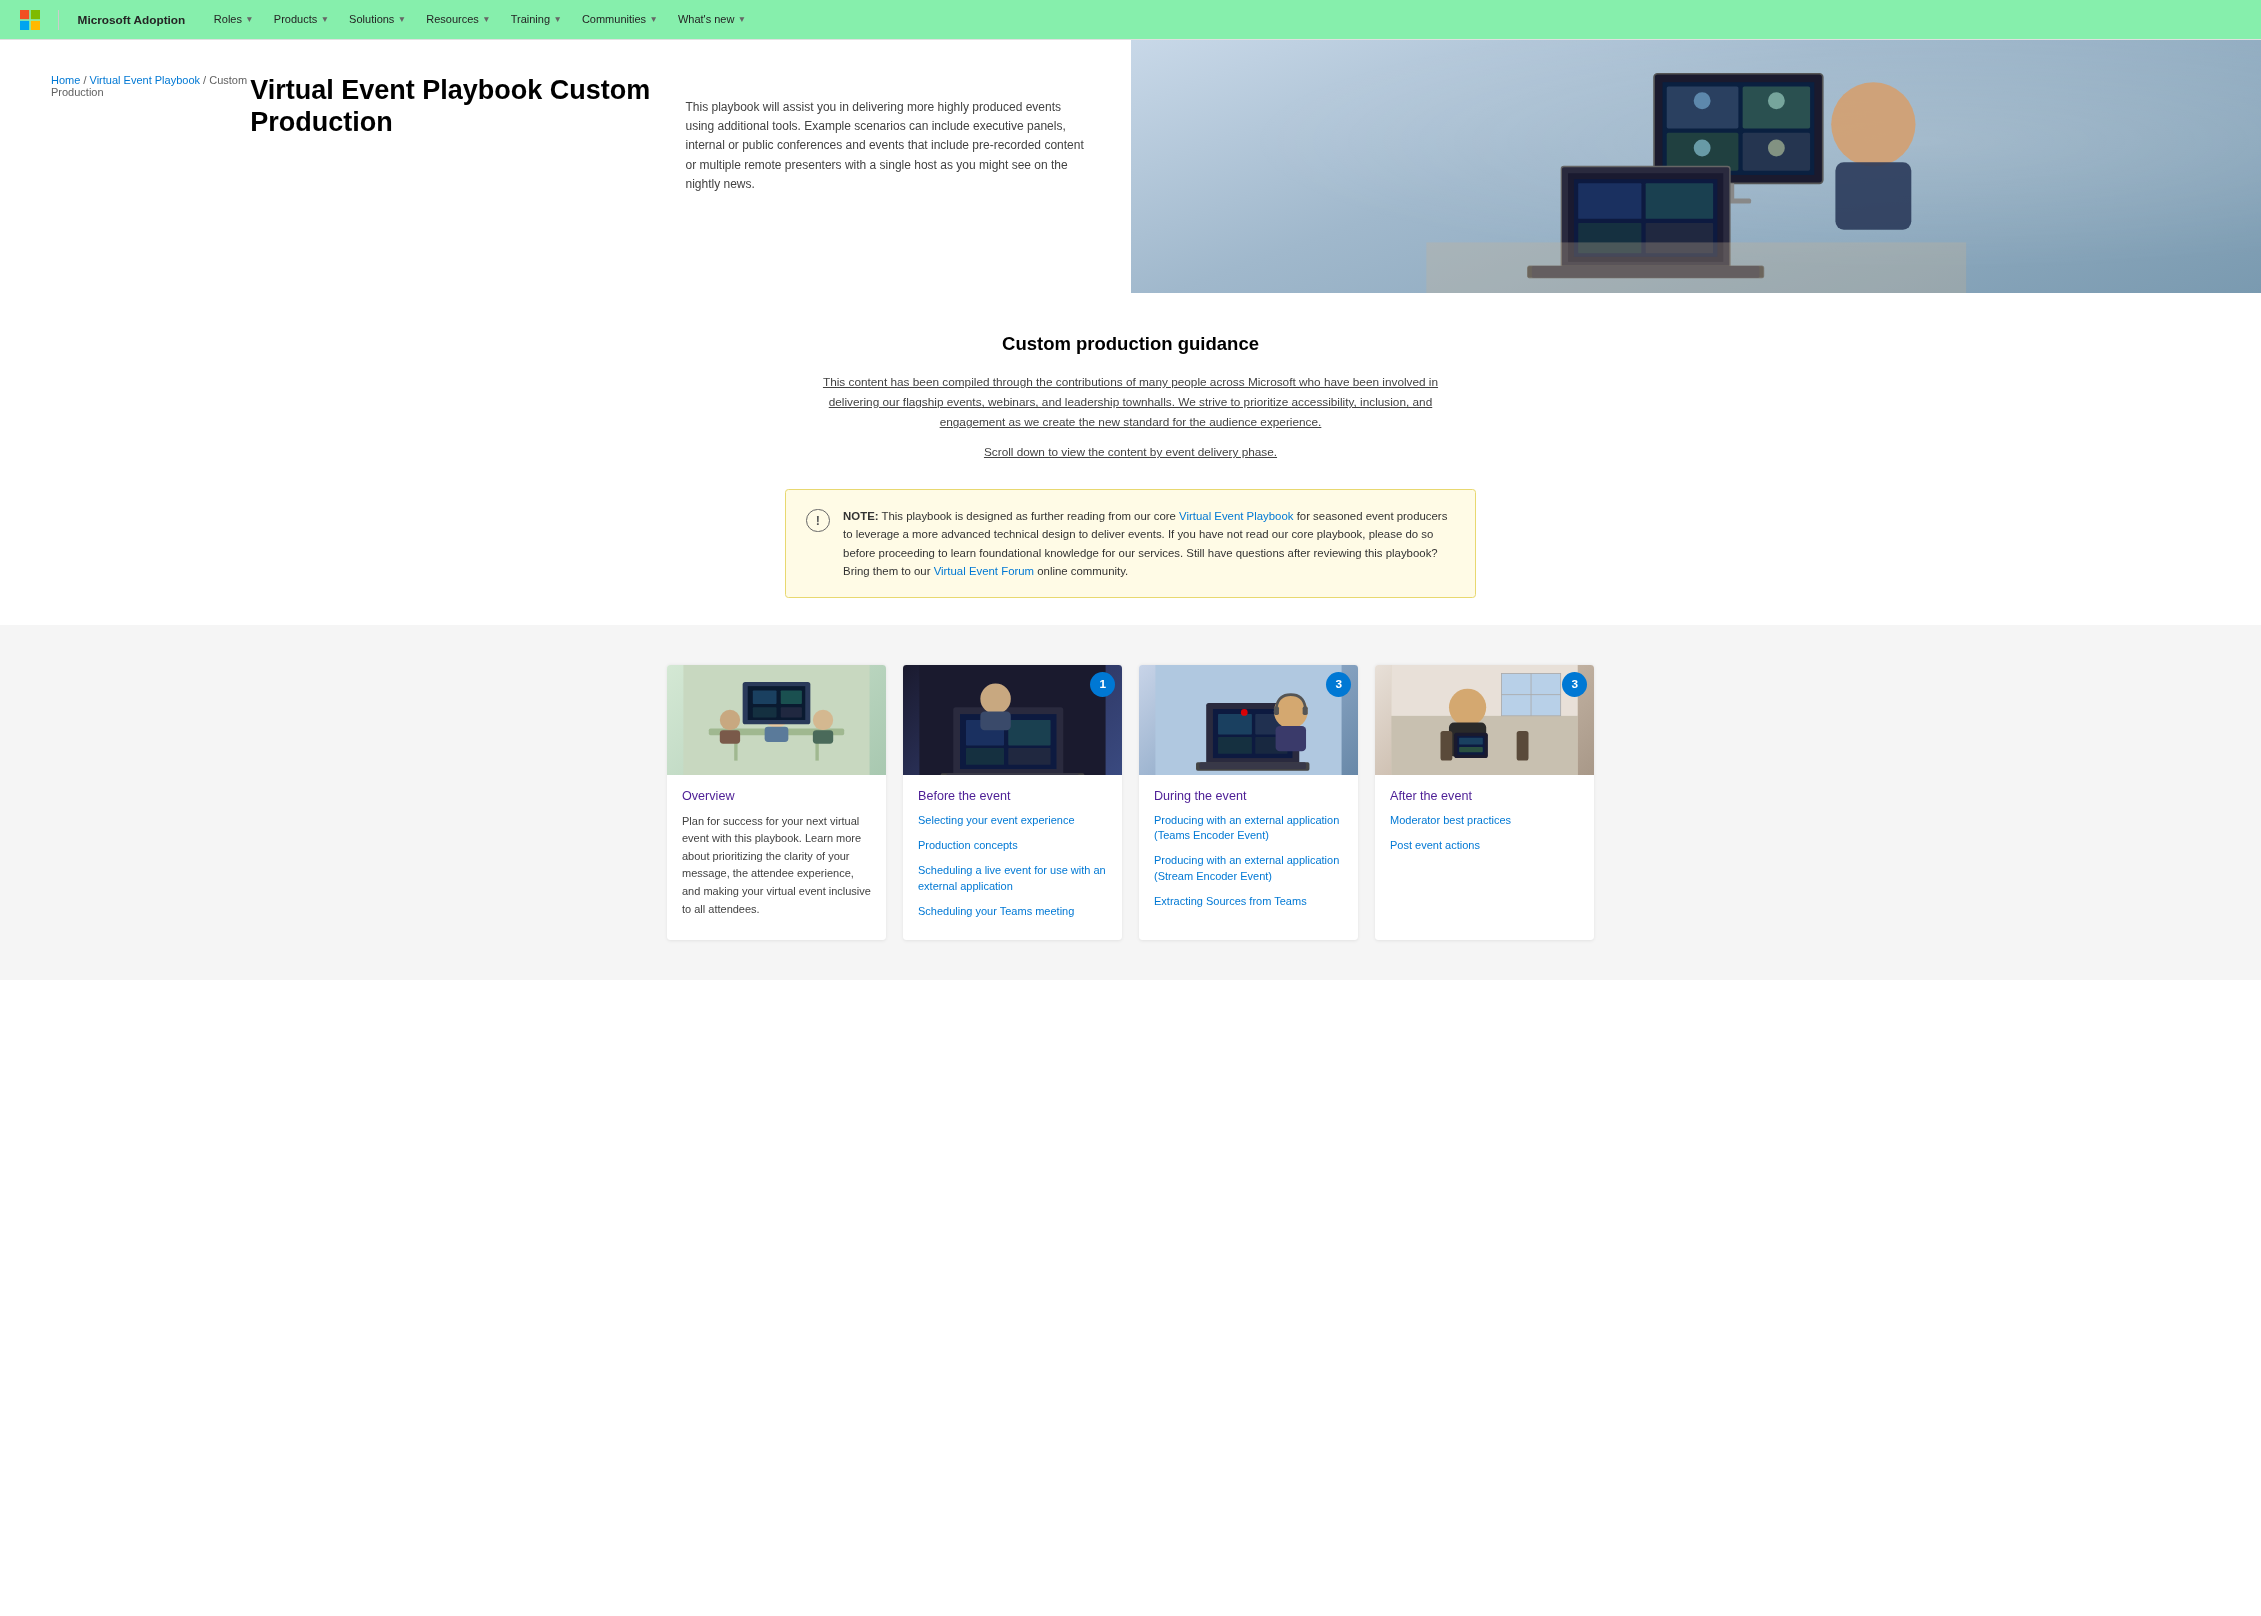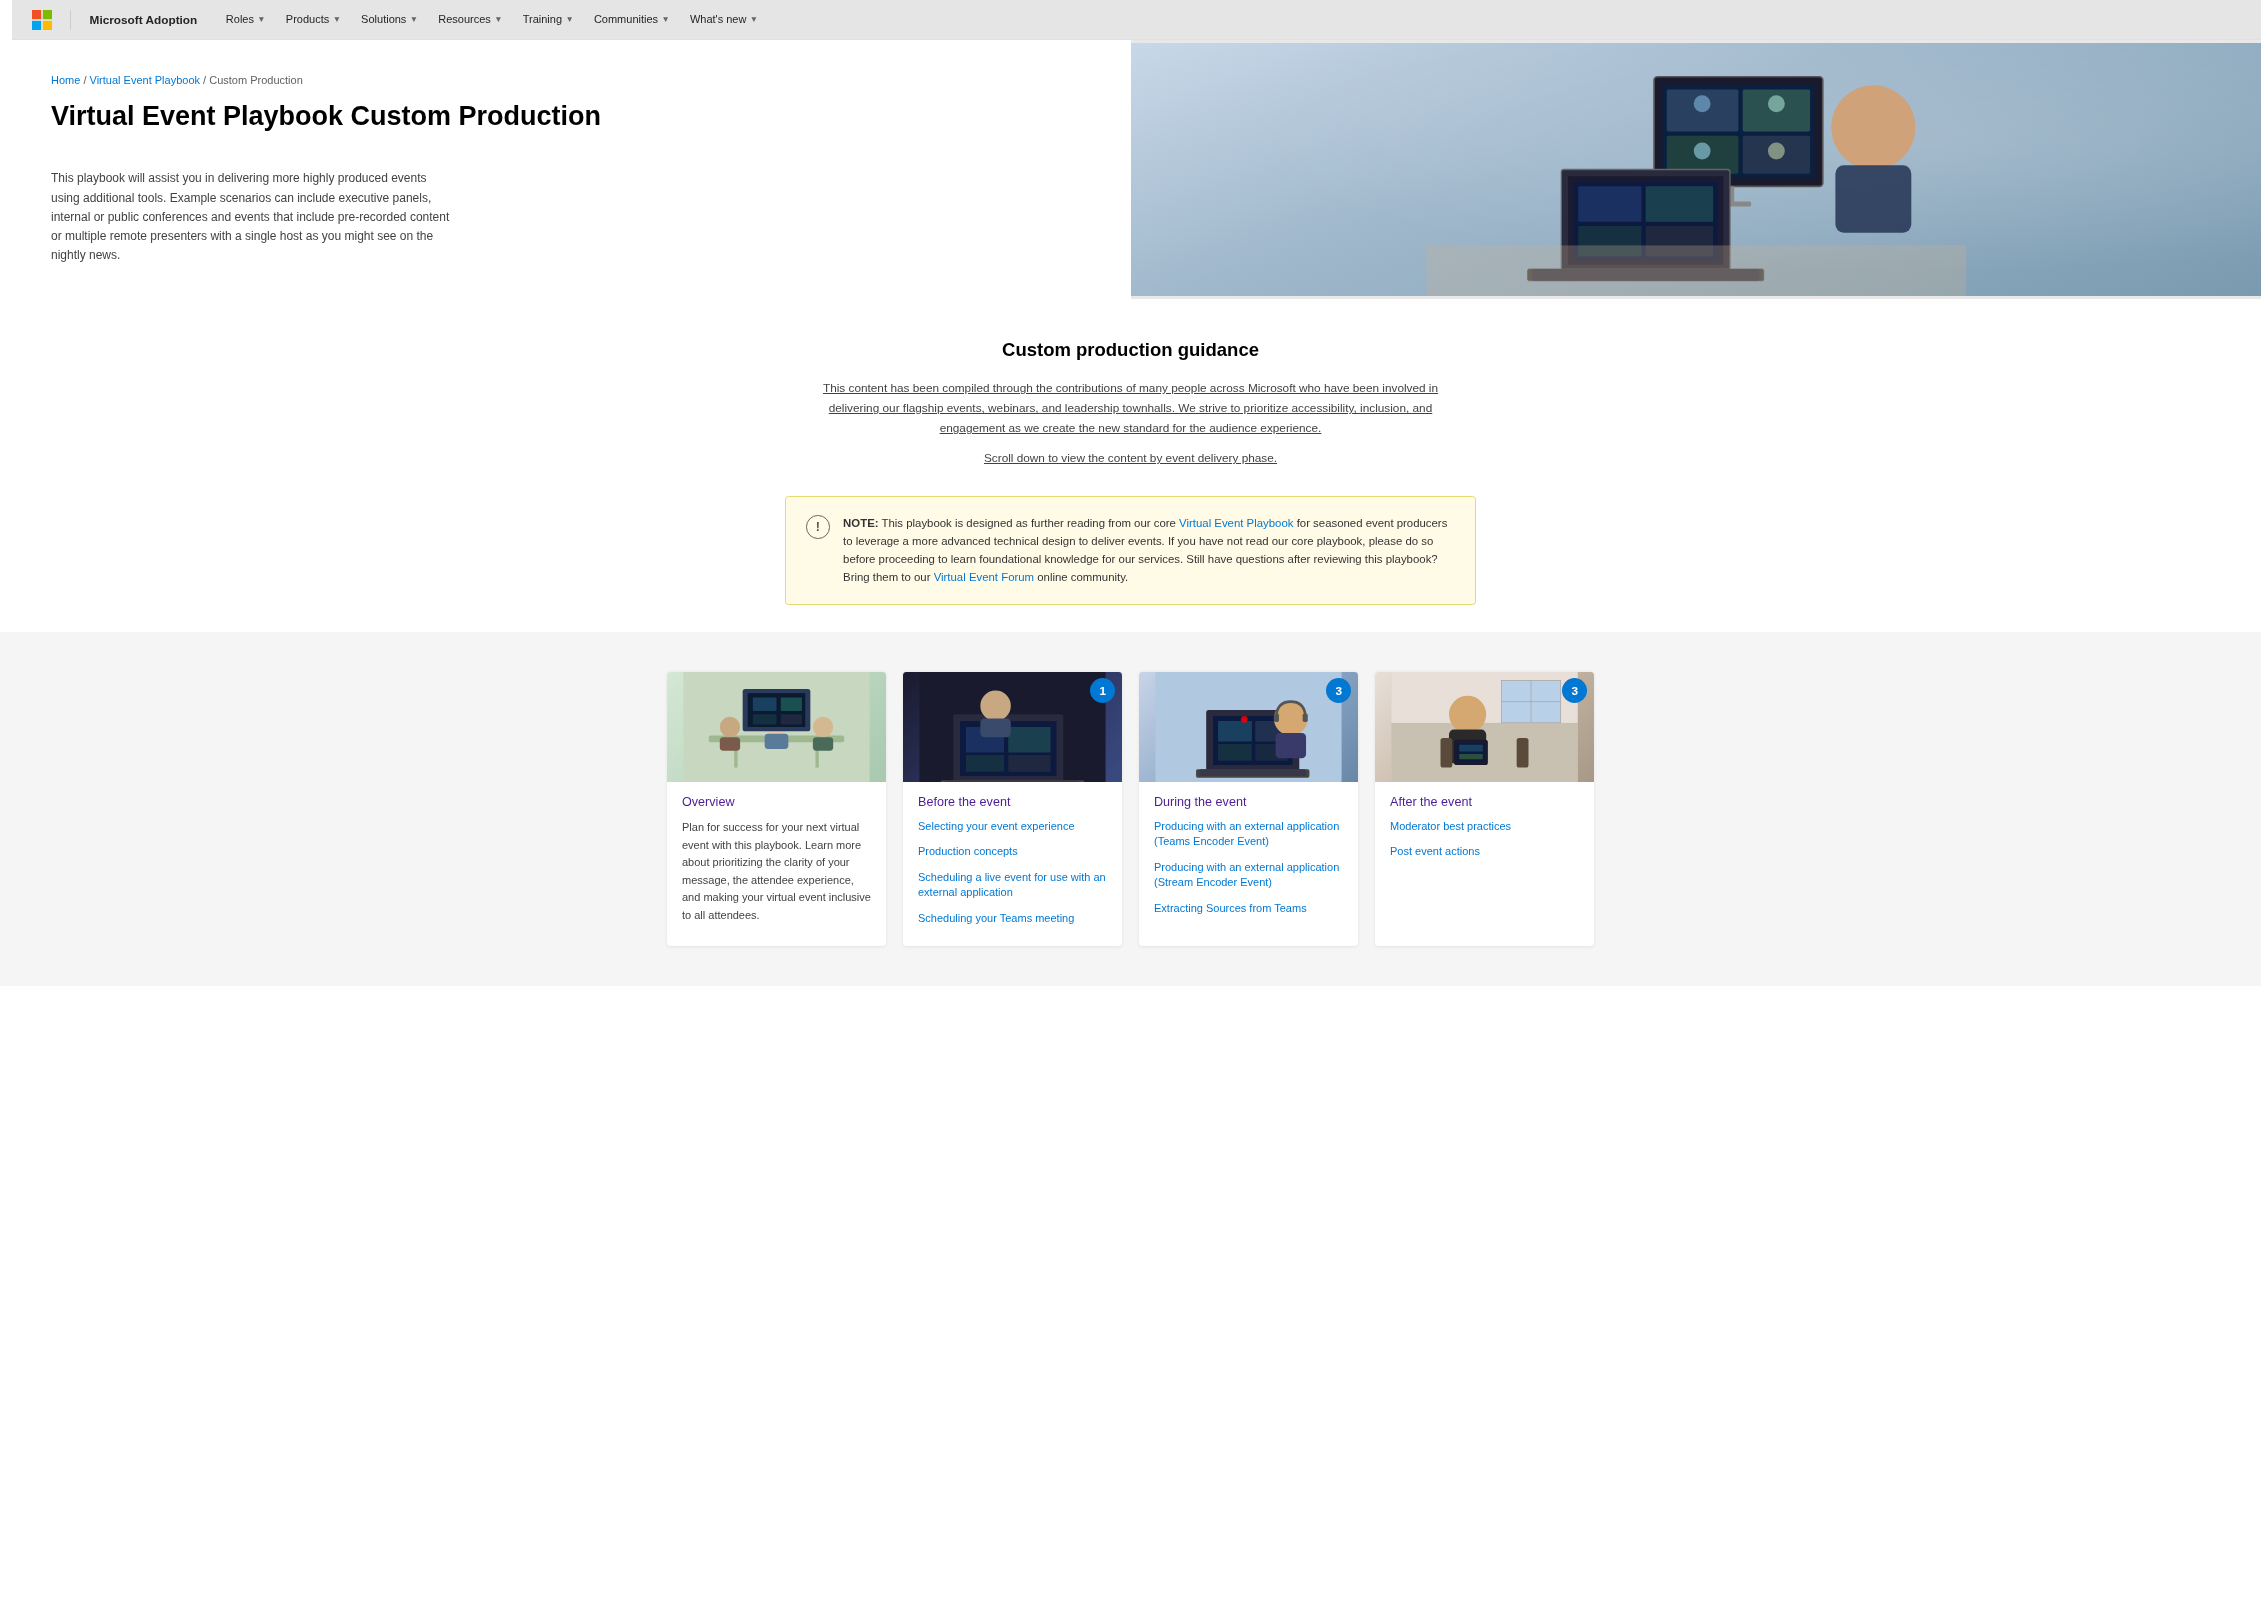--- a/index.html
+++ b/index.html
@@ -5,25 +5,24 @@
     * { box-sizing: border-box; margin: 0; padding: 0; }
     body { font-family: 'Segoe UI', Arial, sans-serif; font-size: 11.8px; color: #242424; background: #fff; }
     
     
     nav {
       display: flex;
       align-items: center;
       padding: 0 20px;
       height: 40px;
       border-bottom: 0.8px solid #e0e0e0;
-      background: #e5e5e5;
+      background: #86efac;
       position: sticky;
       top: 0;
       z-index: 100;
-      margin-left: 12px;
     }
     .nav-logo {
       display: flex;
       align-items: center;
       gap: 8.4px;
       margin-right: 13.5px;
     }
     .ms-logo {
       width: 20px;
       height: 20px;
@@ -62,21 +61,21 @@
     
     .hero {
       display: grid;
       grid-template-columns: 1fr 1fr;
       min-height: 253px;
       background: #fff;
     }
     .hero-content {
       padding: 34px 40px 34px 51px;
       display: flex;
-      flex-direction: column;
+      flex-direction: row;
       justify-content: center;
     }
     .breadcrumb {
       font-size: 11px;
       margin-bottom: 13.5px;
       color: #616161;
     }
     .breadcrumb a {
       color: #0078d4;
       text-decoration: none;

